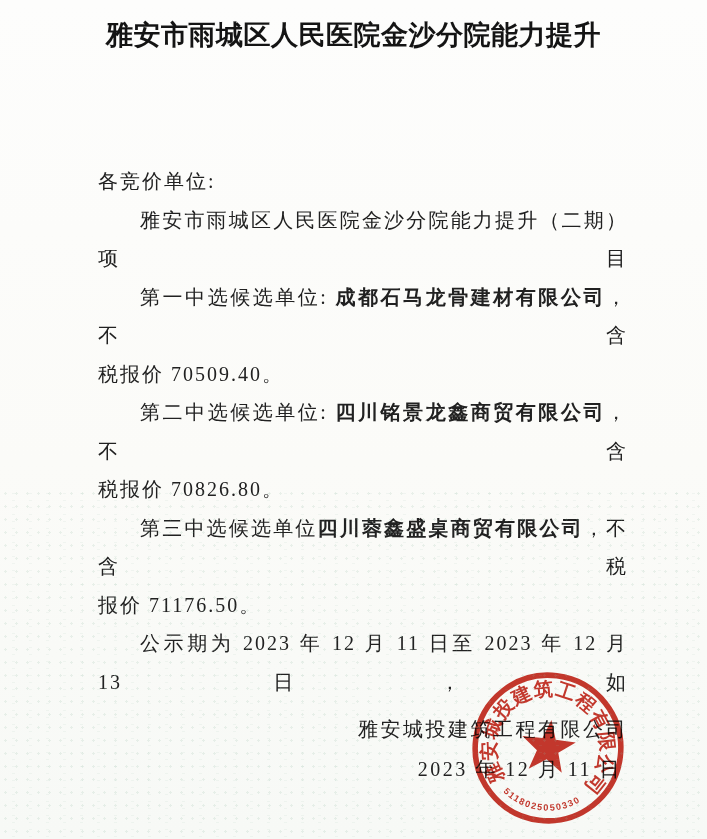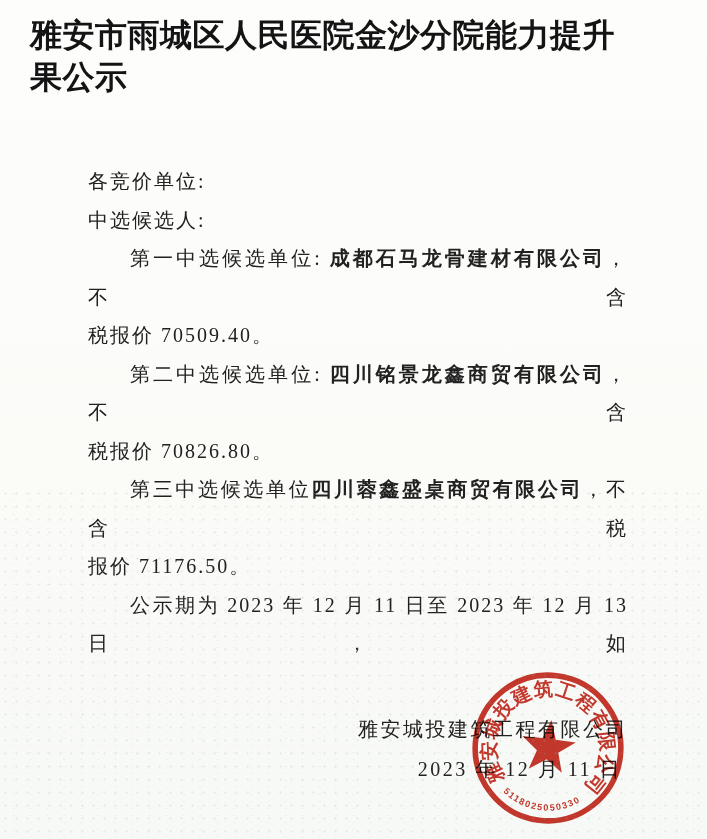--- a/index.html
+++ b/index.html
@@ -15,35 +15,36 @@
     position: absolute; left:0; right:0; top:58%; bottom:0;
     background-image:
       radial-gradient(rgba(140,180,160,0.16) 1px, transparent 1.3px),
       radial-gradient(rgba(150,185,170,0.10) 1px, transparent 1.4px);
     background-size: 11px 13px, 17px 7px;
     background-position: 0 0, 5px 3px;
     pointer-events: none;
   }
   .title {
     position: absolute; top: 15px; left: 30px; right: 30px;
+    text-align: center;
     font-family: "Liberation Sans", sans-serif;
     font-weight: bold;
-    font-size: 32px;
+    font-size: 27px;
     line-height: 41.5px;
     letter-spacing: 0.5px;
     color: #141414;
   }
   .bodytext {
     position: absolute; left: 88px; top: 162px; width: 540px;
     font-size: 20px;
     line-height: 38.5px;
     letter-spacing: 2px;
     color: #212121;
   }
-  .line { white-space: normal; }
+  .line { white-space: normal; margin-left: 10px; }
   .line.just { text-align: justify; text-align-last: justify; }
   .line.indent { text-indent: 42px; }
   .bold { font-weight: bold; }
   .sig {
     position: absolute; top: 716px; right: 79px;
     text-align: right;
     font-size: 20px;
     letter-spacing: 2.5px;
     color: #212121;
   }
@@ -64,26 +65,25 @@
     font-weight: bold;
   }
 </style>
 </head>
 <body>
 
 <div class="page">
 
   <div class="title">
     <div>雅安市雨城区人民医院金沙分院能力提升</div>
-    <div>果公示</div>
   </div>
 
   <div class="bodytext">
       <div class="line"><span>各竞价单位:</span></div>
-      <div class="line"><span>中选候选人:</span></div>
+      <div class="line indent just"><span>雅安市雨城区人民医院金沙分院能力提升（二期）项目</span></div>
       <div class="line indent just"><span>第一中选候选单位: </span><span class="bold">成都石马龙骨建材有限公司</span><span>，不含</span></div>
       <div class="line"><span>税报价 70509.40。</span></div>
       <div class="line indent just"><span>第二中选候选单位: </span><span class="bold">四川铭景龙鑫商贸有限公司</span><span>，不含</span></div>
       <div class="line"><span>税报价 70826.80。</span></div>
       <div class="line indent just"><span>第三中选候选单位</span><span class="bold">四川蓉鑫盛桌商贸有限公司</span><span>，不含税</span></div>
       <div class="line"><span>报价 71176.50。</span></div>
       <div class="line indent just"><span>公示期为 2023 年 12 月 11 日至 2023 年 12 月 13 日，如</span></div>
     </div>
 
   <div class="sig">

